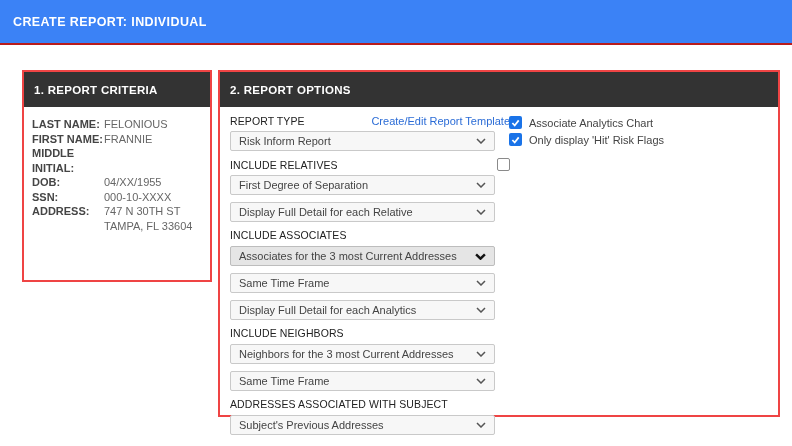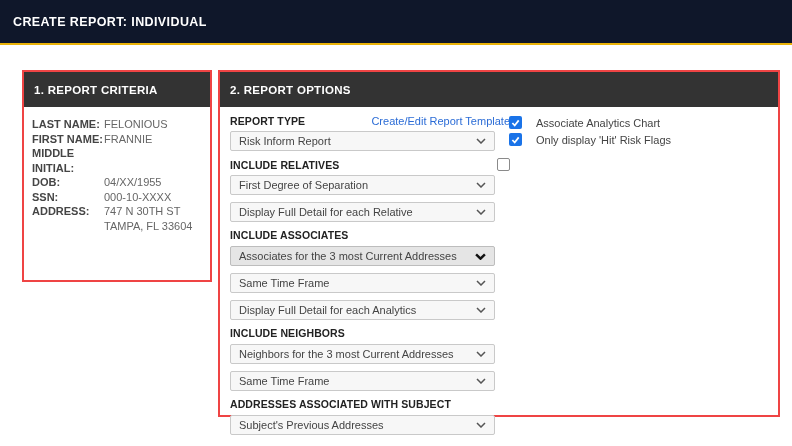--- a/index.html
+++ b/index.html
@@ -1,20 +1,20 @@
 <!DOCTYPE html>
 <html><head>
 <meta charset="utf-8">
 <style>
   * { margin:0; padding:0; box-sizing:border-box; }
   html,body { width:792px; height:446px; background:#fff; font-family:"Liberation Sans", sans-serif; }
   .stage { position:relative; width:792px; height:446px; overflow:hidden; background:#fff; }
 
   
-  .topbar { height:45px; background:#0f172a; border-bottom:2px solid #eab308; display:flex; align-items:center; }
+  .topbar { height:45px; background:#3b82f6; border-bottom:2px solid #b91c1c; display:flex; align-items:center; }
   .topbar-title { color:#ffffff; font-weight:bold; font-size:12.5px; letter-spacing:.4px; padding-left:13px; }
 
   
   .panel { position:absolute; background:#fff; border:2px solid #ef4444; }
   .panel1 { left:22px; top:70px; width:190px; height:212px; }
   .panel2 { left:218px; top:70px; width:562px; height:347px; }
   .panel-header { height:35px; background:#333333; color:#fff; display:flex; align-items:center; padding:0 10px; font-size:11.5px; font-weight:bold; letter-spacing:.3px; position:relative; }
 
   
   .hamburger { position:absolute; right:12px; top:50%; transform:translateY(-50%); width:13px; cursor:pointer; }
@@ -23,29 +23,29 @@
   
   .criteria { padding:10px 8px; font-size:11px; }
   .crit-row { display:flex; line-height:14.5px; }
   .crit-label { width:72px; flex-shrink:0; font-weight:bold; color:#454545; }
   .crit-value { color:#666; white-space:nowrap; }
 
   
   .content2 { position:relative; padding:6px 10px; }
   .left-col { width:280px; }
   .row-between { display:flex; justify-content:space-between; align-items:center; margin:2px 0 4px; white-space:nowrap; }
-  .opt-label { font-size:10.5px; font-weight:bold; color:#222; letter-spacing:.1px; }
+  .opt-label { font-size:10.5px; font-weight:normal; color:#222; letter-spacing:.1px; }
   .block-label { margin:3px 0 5px; }
   .link { color:#2b6cd6; font-size:11px; text-decoration:none; cursor:pointer; }
   .sel { width:265px; height:20px; background:#f7f7f7; border:1px solid #c9c9c9; border-radius:2px; display:flex; align-items:center; justify-content:space-between; padding:0 8px; margin-bottom:7px; font-size:11px; color:#444; cursor:pointer; }
   .sel .txt { white-space:nowrap; overflow:hidden; }
   .sel.active { background:#e5e5e5; border-color:#bdbdbd; }
   .chev { display:inline-flex; flex-shrink:0; margin-left:6px; }
 
-  .cb-row { display:flex; align-items:center; gap:14px; font-size:10.5px; font-weight:normal; color:#555; }
+  .cb-row { display:flex; align-items:center; gap:7px; font-size:10.5px; font-weight:normal; color:#555; }
   .cbx { width:13px; height:13px; border-radius:2px; display:inline-flex; align-items:center; justify-content:center; flex-shrink:0; cursor:pointer; }
   .cbx.checked { background:#1a73e8; }
   .cbx.unchecked { background:#fff; border:1px solid #8a8a8a; }
 
   .right-col { position:absolute; left:289px; top:9px; display:flex; flex-direction:column; gap:4px; }
   .right-col .cb-row { font-size:11px; color:#444; }
 </style>
 </head>
 <body>
 

